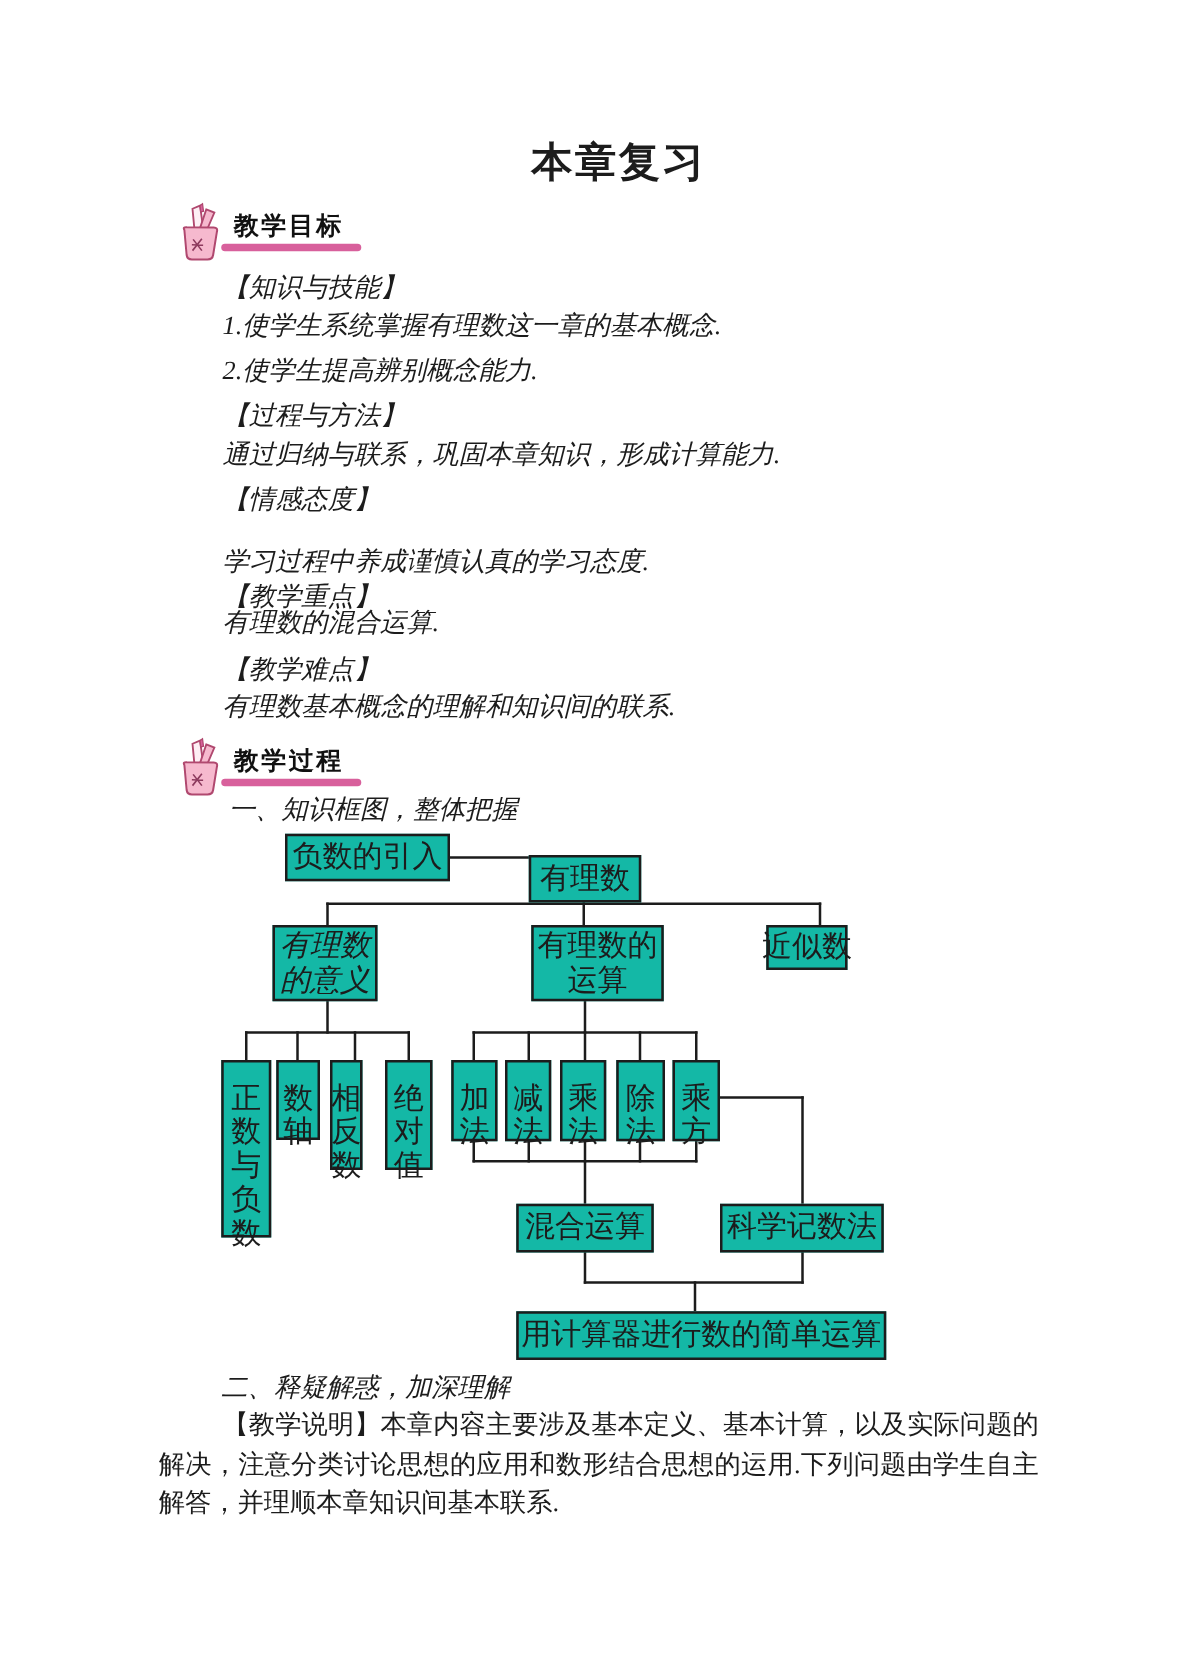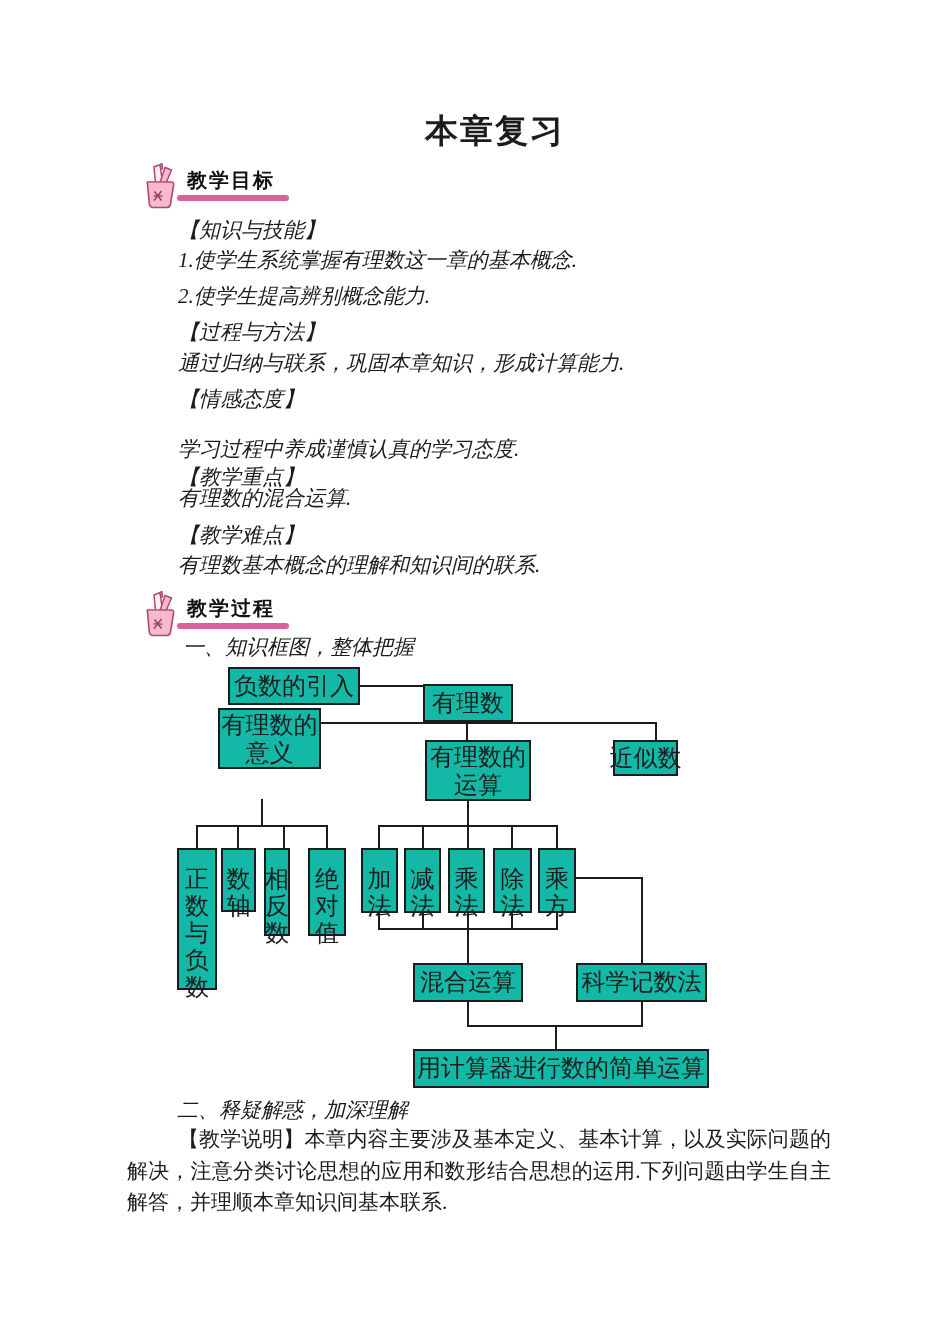--- a/index.html
+++ b/index.html
@@ -128,21 +128,21 @@
   <div class="vl" style="left:467px;top:928px;height:35px;"></div>
   <div class="hl" style="left:575px;top:877px;width:68px;"></div>
   <div class="vl" style="left:641px;top:877px;height:86px;"></div>
   <div class="vl" style="left:467px;top:1000px;height:27px;"></div>
   <div class="vl" style="left:641px;top:1000px;height:27px;"></div>
   <div class="hl" style="left:467px;top:1025px;width:176px;"></div>
   <div class="vl" style="left:555px;top:1025px;height:24px;"></div>
 
   <div class="fbox" style="left:228px;top:667px;width:132px;height:38px;">负数的引入</div>
   <div class="fbox" style="left:423px;top:684px;width:90px;height:38px;">有理数</div>
-  <div class="fbox wrap2" style="left:218px;top:708px;width:103px;height:61px;">有理数的意义</div>
+  <div class="fbox wrap2" style="left:218px;top:740px;width:84px;height:61px;font-style:italic;">有理数的意义</div>
   <div class="fbox wrap2" style="left:425px;top:740px;width:106px;height:61px;">有理数的运算</div>
   <div class="fbox" style="left:613px;top:740px;width:65px;height:36px;">近似数</div>
   <div class="fbox vbox" style="left:177px;top:848px;width:40px;height:142px;">正数与负数</div>
   <div class="fbox vbox" style="left:221px;top:848px;width:35px;height:64px;">数轴</div>
   <div class="fbox vbox" style="left:264px;top:848px;width:26px;height:88px;">相反数</div>
   <div class="fbox vbox" style="left:308px;top:848px;width:38px;height:88px;">绝对值</div>
   <div class="fbox vbox" style="left:361px;top:848px;width:37px;height:65px;">加法</div>
   <div class="fbox vbox" style="left:404px;top:848px;width:37px;height:65px;">减法</div>
   <div class="fbox vbox" style="left:448px;top:848px;width:37px;height:65px;">乘法</div>
   <div class="fbox vbox" style="left:493px;top:848px;width:39px;height:65px;">除法</div>

